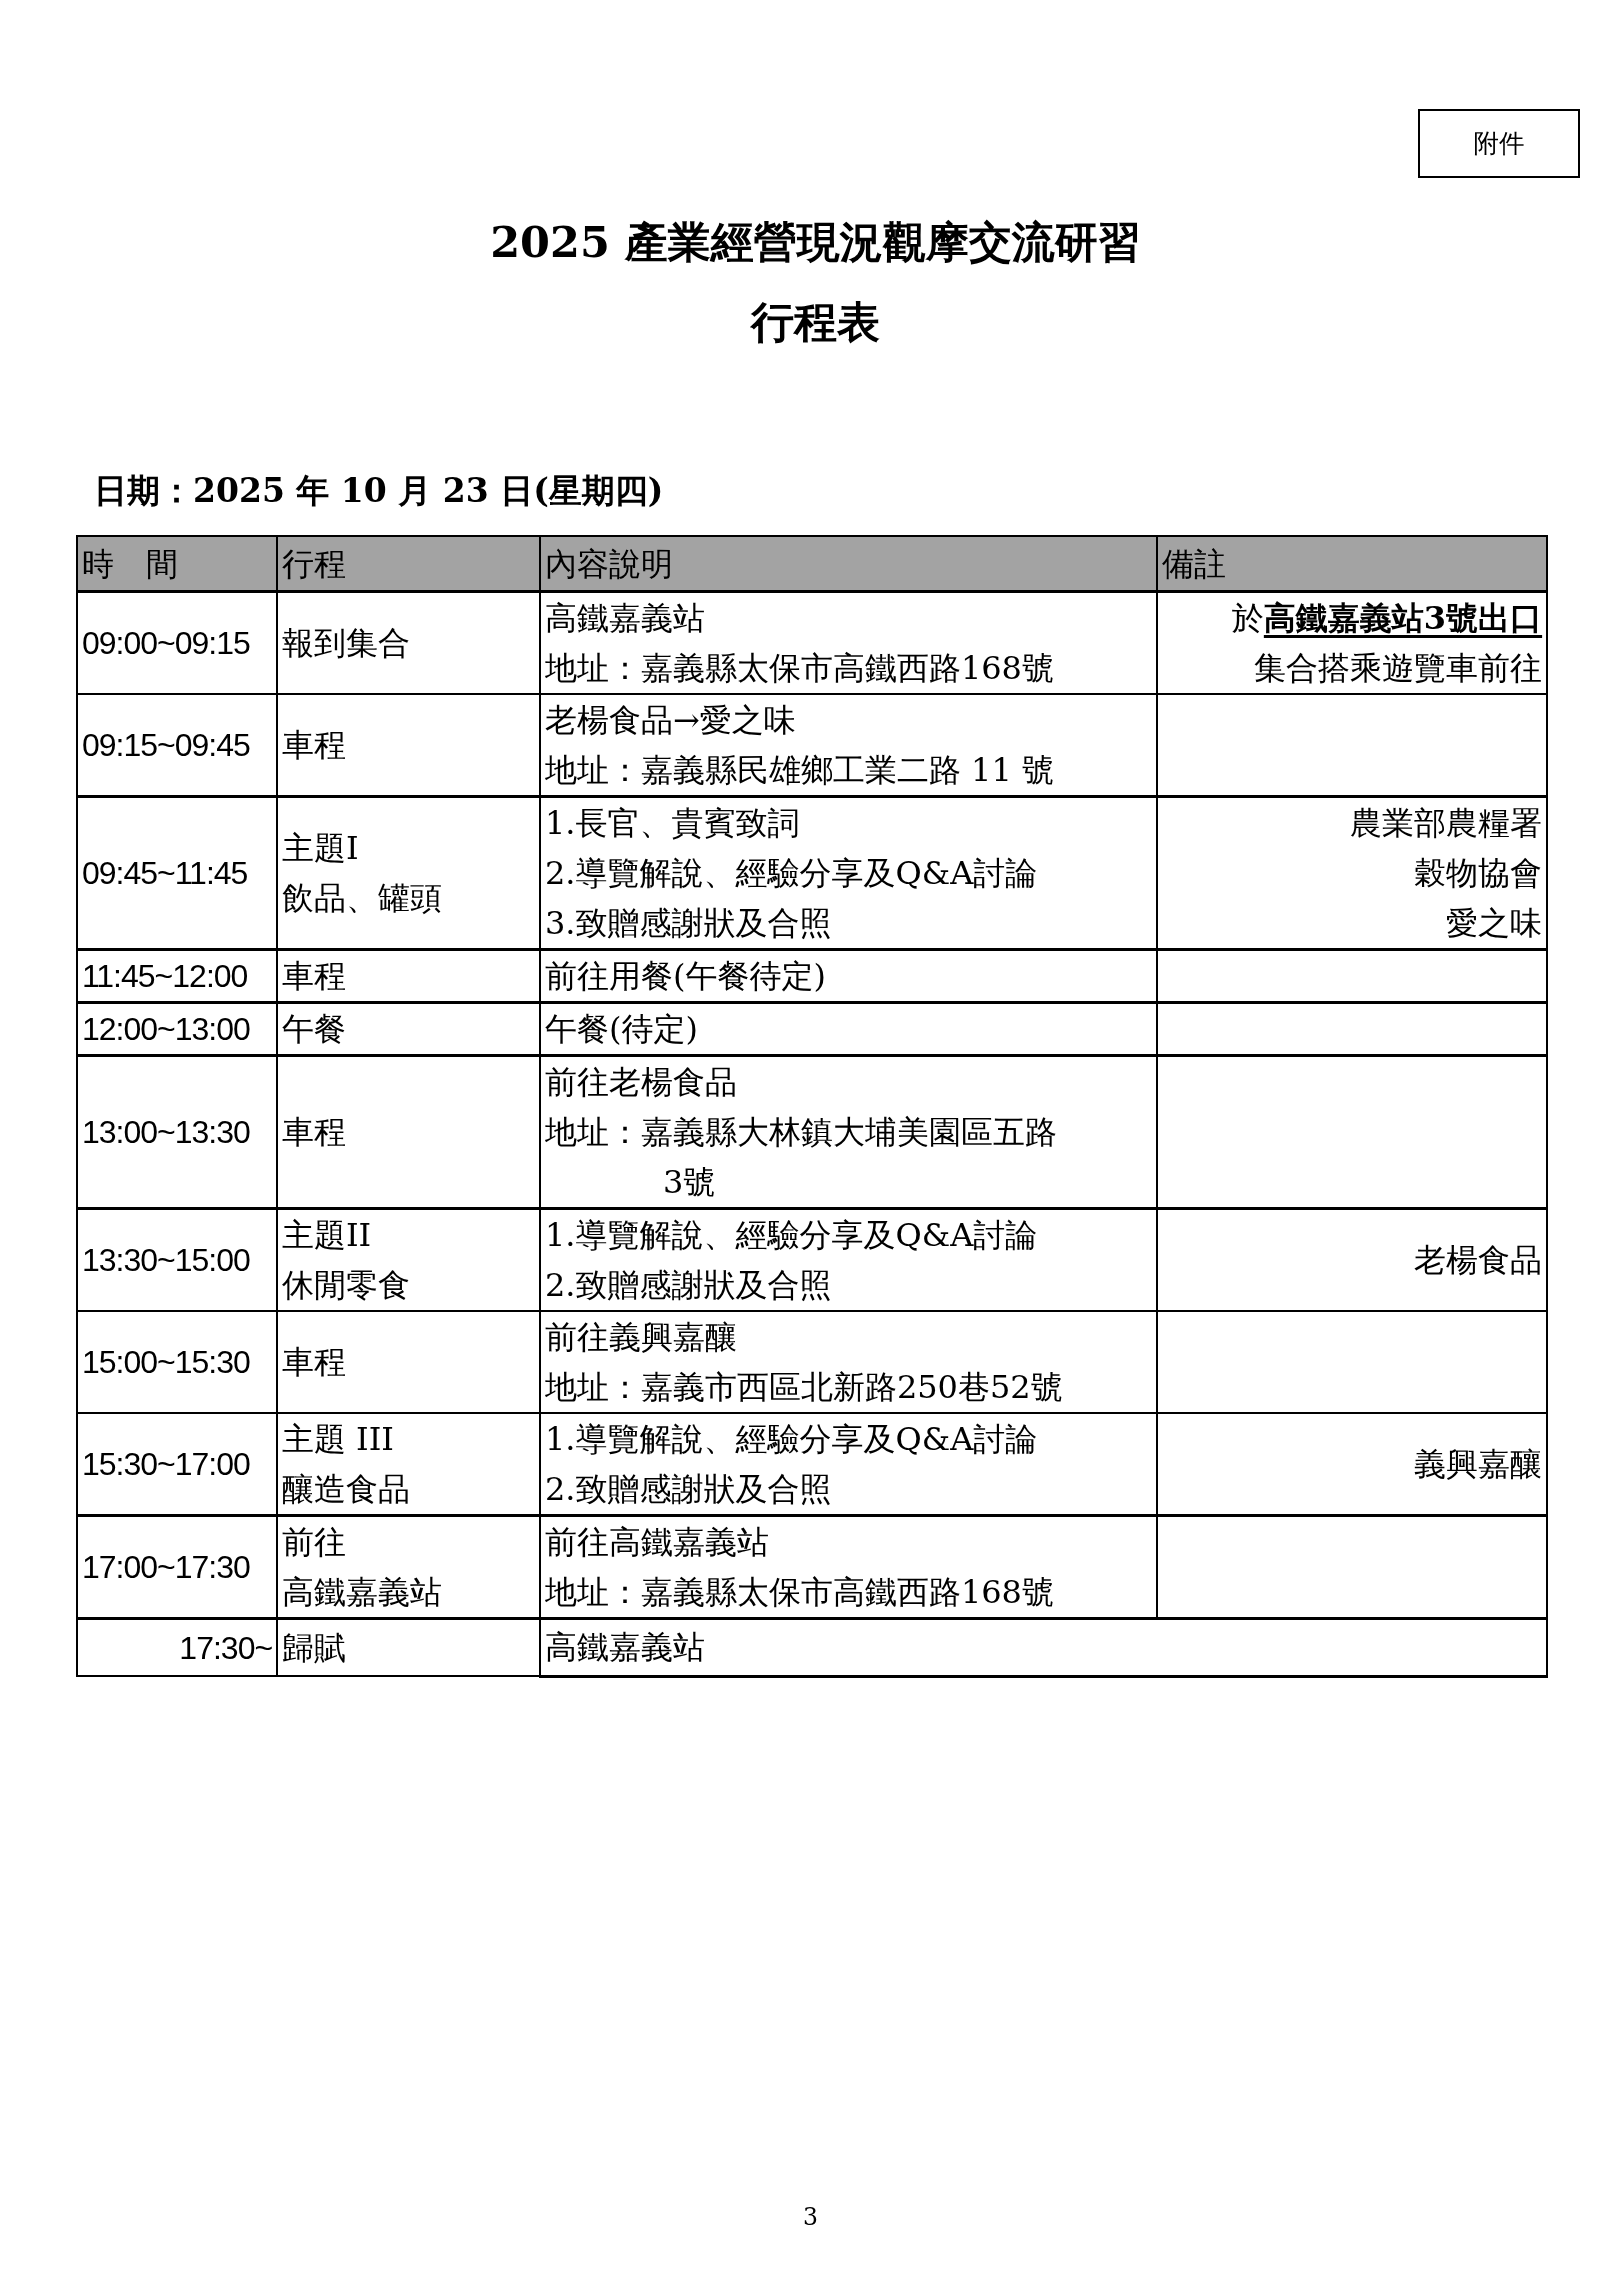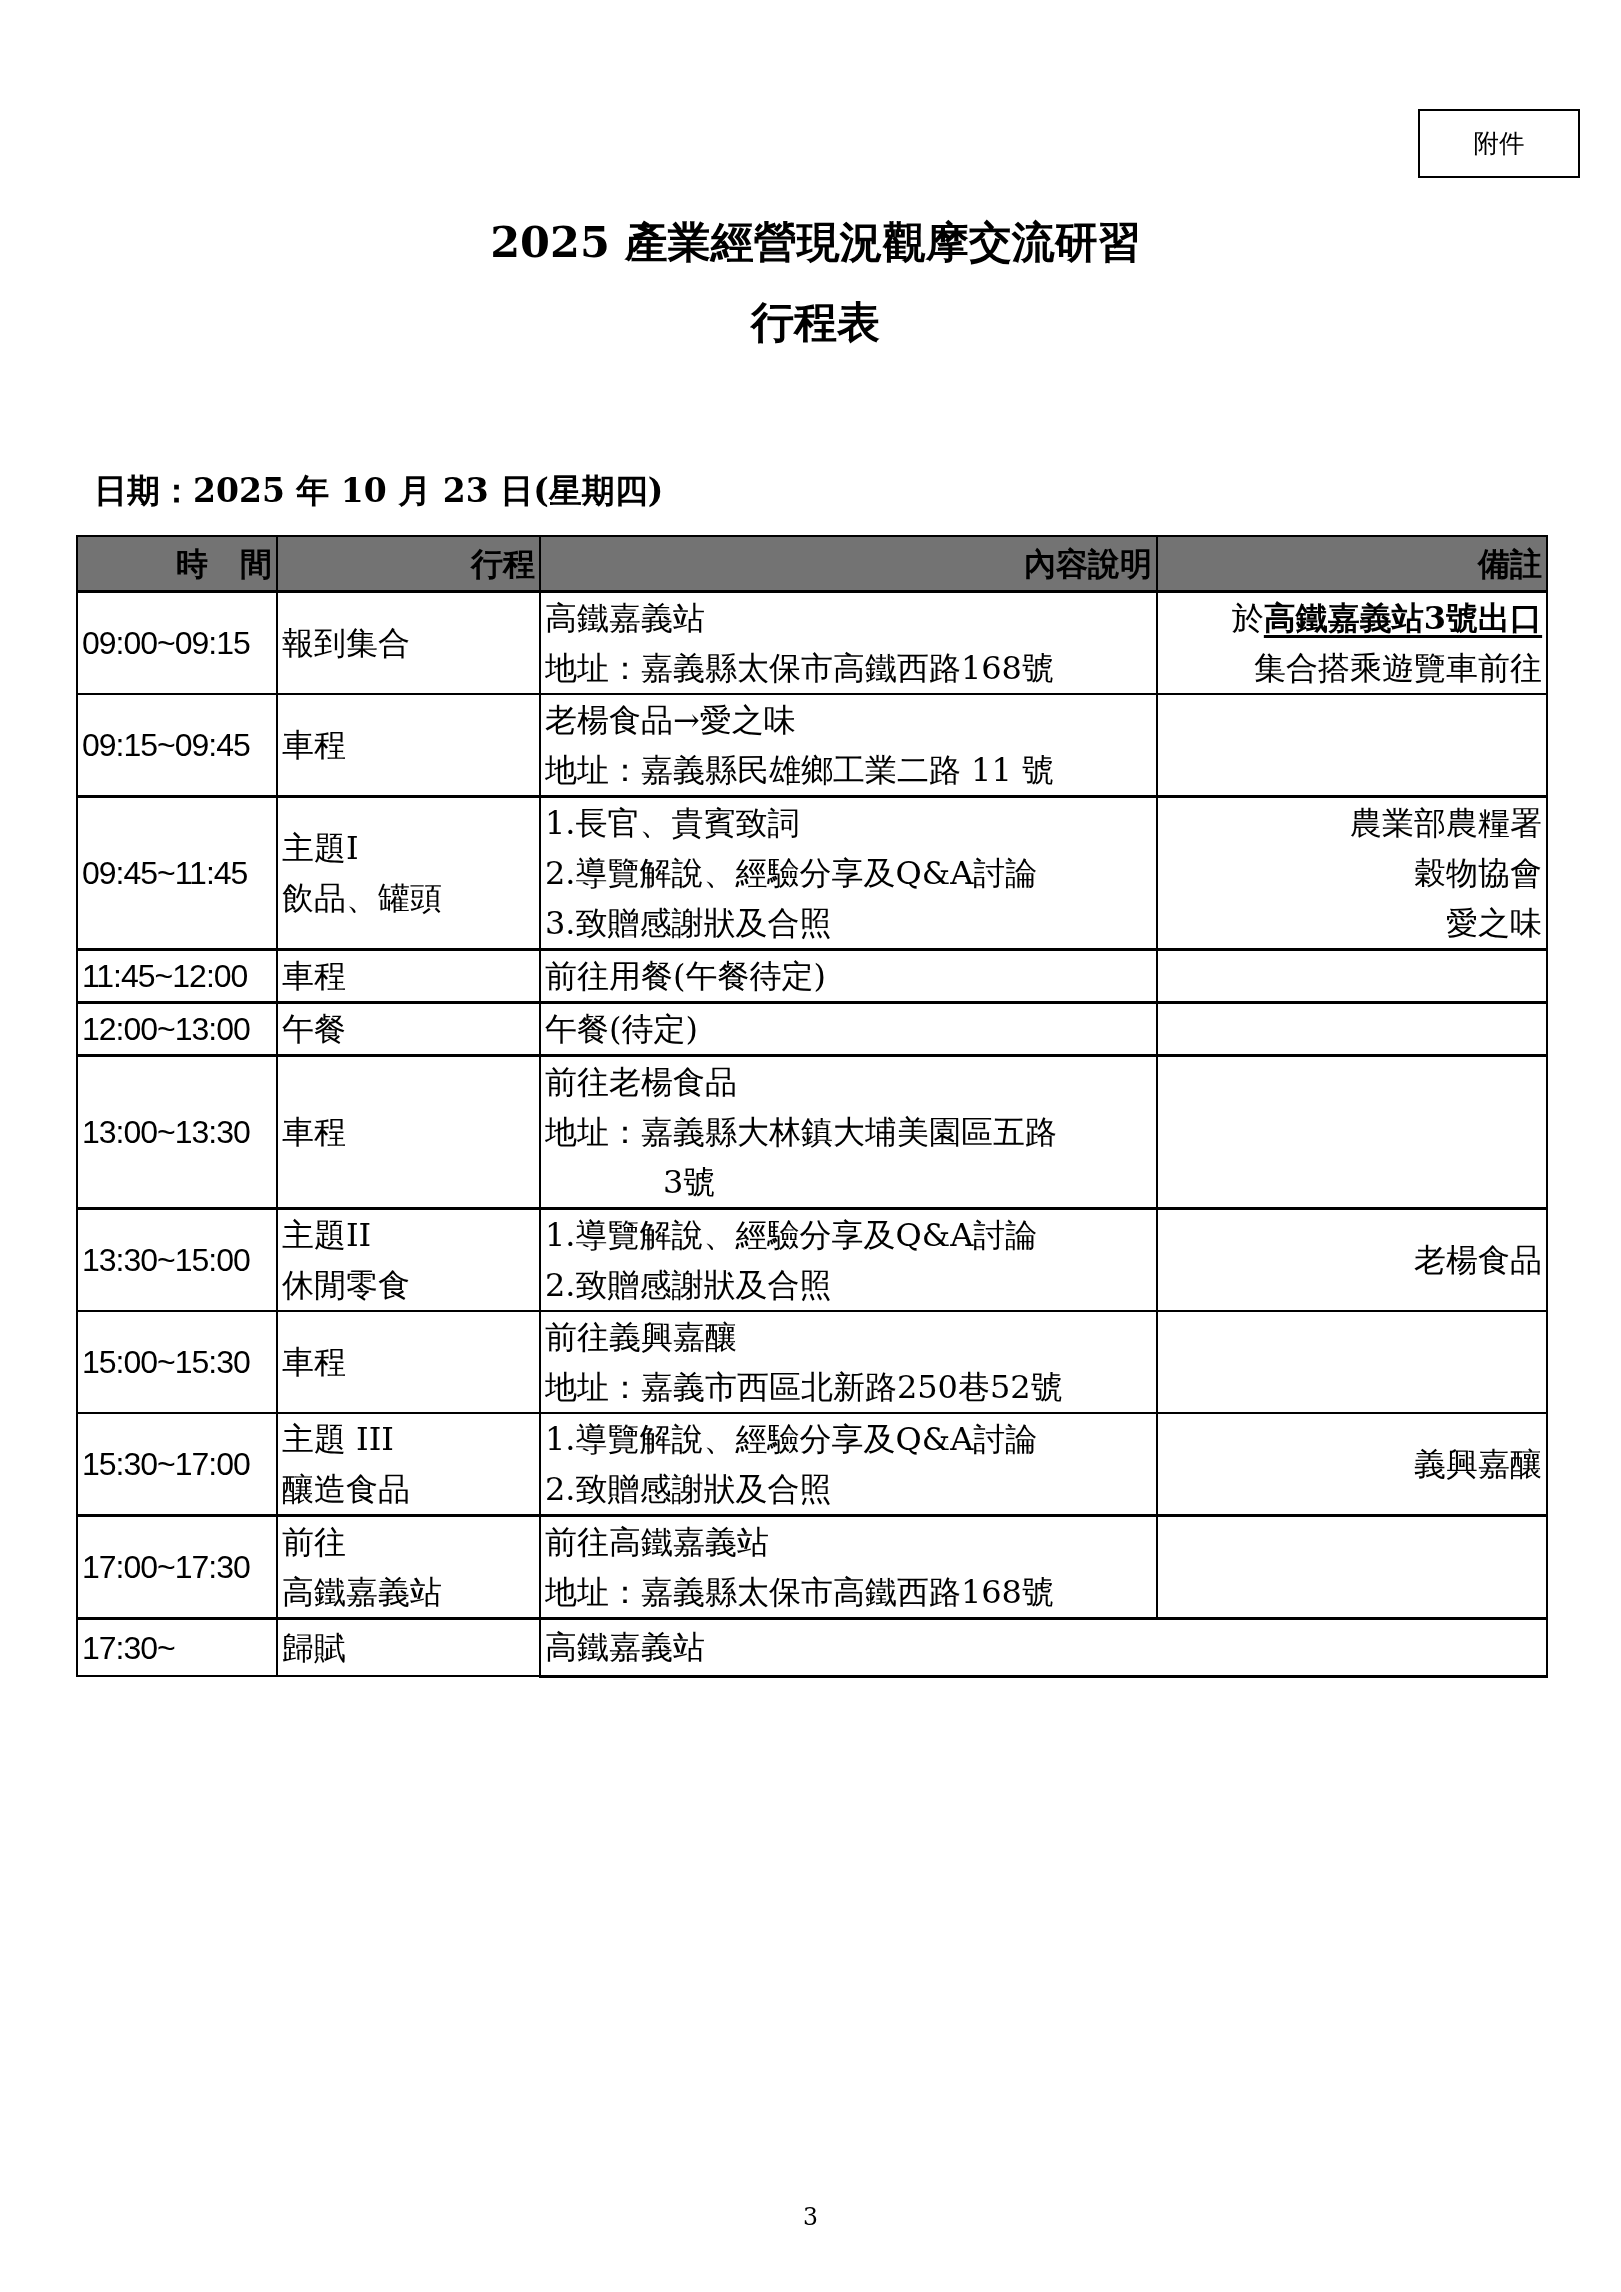--- a/index.html
+++ b/index.html
@@ -5,27 +5,27 @@
   html, body { margin: 0; padding: 0; background: #ffffff; }
   body { width: 1621px; height: 2293px; position: relative; font-family: "DejaVu Serif", "Liberation Serif", serif; color: #000; }
   .attach-box { position: absolute; left: 1418px; top: 109px; width: 162px; height: 69px; border: 2.9px solid #000; box-sizing: border-box; display: flex; align-items: center; justify-content: center; font-size: 25.5px; }
   .title { position: absolute; left: 5px; width: 1621px; text-align: center; font-weight: bold; font-size: 43px; }
   .title1 { top: 214px; }
   .title2 { top: 294px; }
   .date-line { position: absolute; left: 94px; top: 449px; font-size: 33px; font-weight: bold; margin-top: 20px; }
   table.sched { position: absolute; left: 76px; top: 535px; width: 1472px; border-collapse: collapse; table-layout: fixed; }
   table.sched th, table.sched td { border: 2px solid #000; font-size: 32px; line-height: 50px; padding: 0 3.9px; vertical-align: middle; }
   table.sched tr.thick-top td { border-top: 3.9px solid #000; }
-  table.sched th { background: #737373; font-weight: bold; text-align: right; height: 53px; border-bottom: 3.9px solid #000; }
+  table.sched th { background: #a3a3a3; font-weight: normal; text-align: left; height: 53px; border-bottom: 3.9px solid #000; }
   .c-time { width: 194px; text-align: left; font-family: Liberation Sans, sans-serif; white-space: nowrap; letter-spacing: -1px; }
   .c-item { width: 257px; text-align: left; }
   .c-content { width: 617px; text-align: left; }
   .c-note { text-align: right; }
   td.c-time { text-align: left; padding-left: 2px; }
-  td.center-time { text-align: left; }
+  td.center-time { text-align: right; }
   .line { display: block; }
   .indent { padding-left: 118px; }
   .note-u { font-weight: bold; text-decoration: underline; text-underline-offset: 5.9px; }
   .page-num { position: absolute; left: 0; width: 1621px; top: 2203px; text-align: center; font-size: 23.5px; }
 </style>
 </head>
 <body>
 
 <div class="attach-box">
   <span>附件</span>

